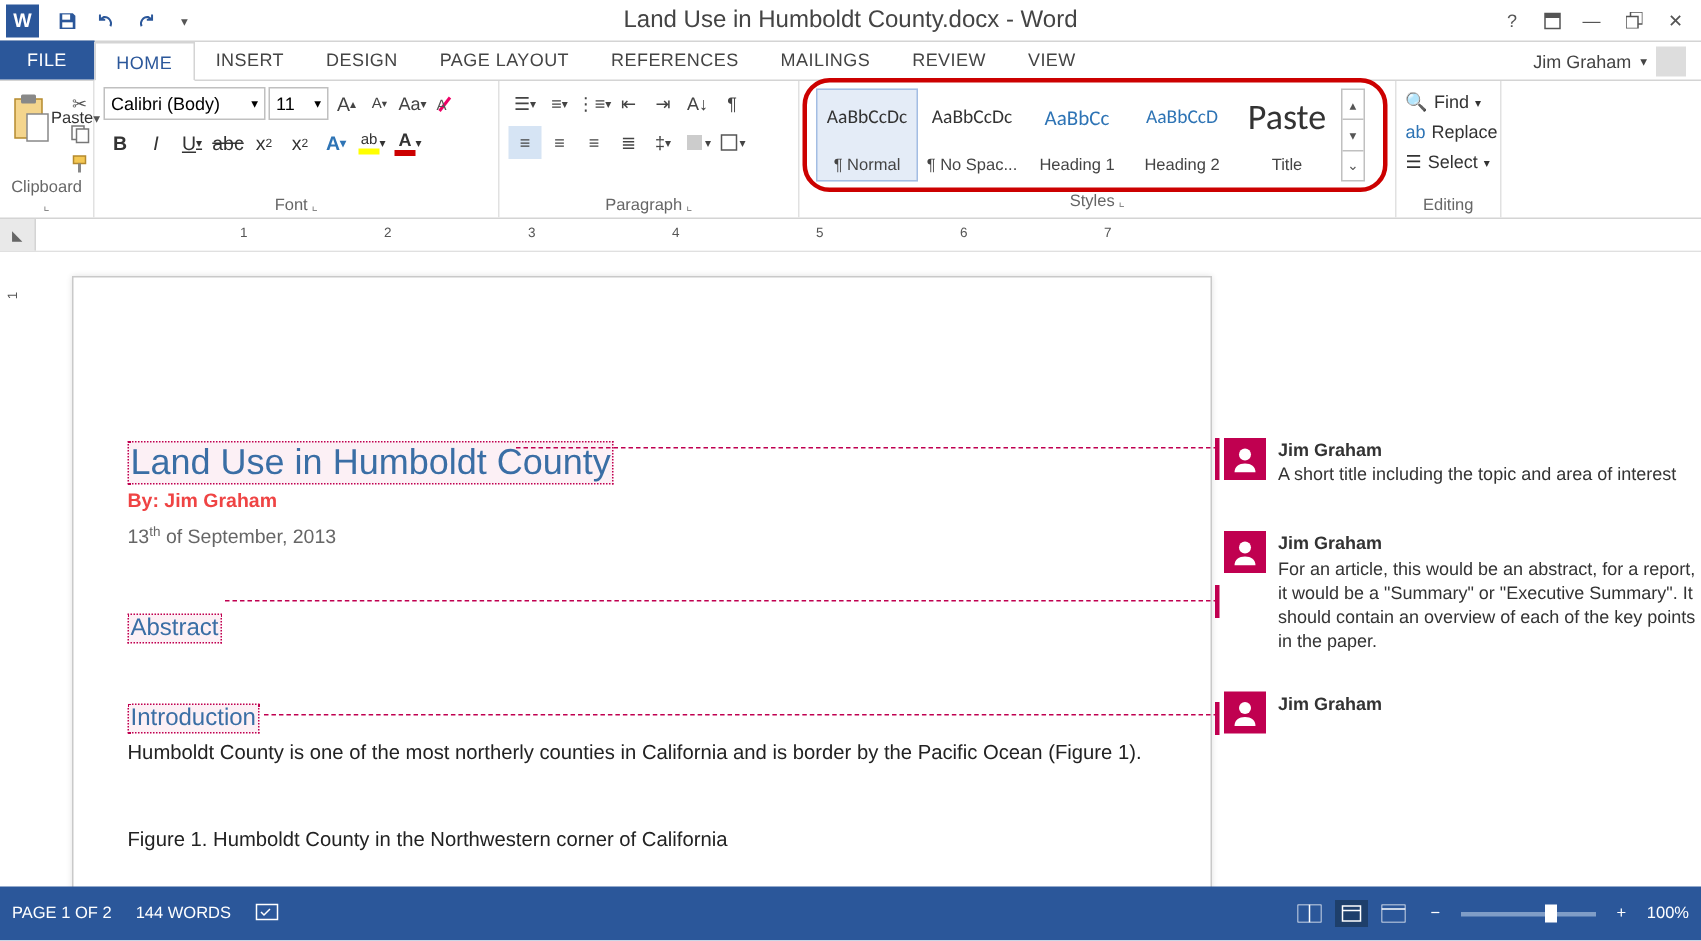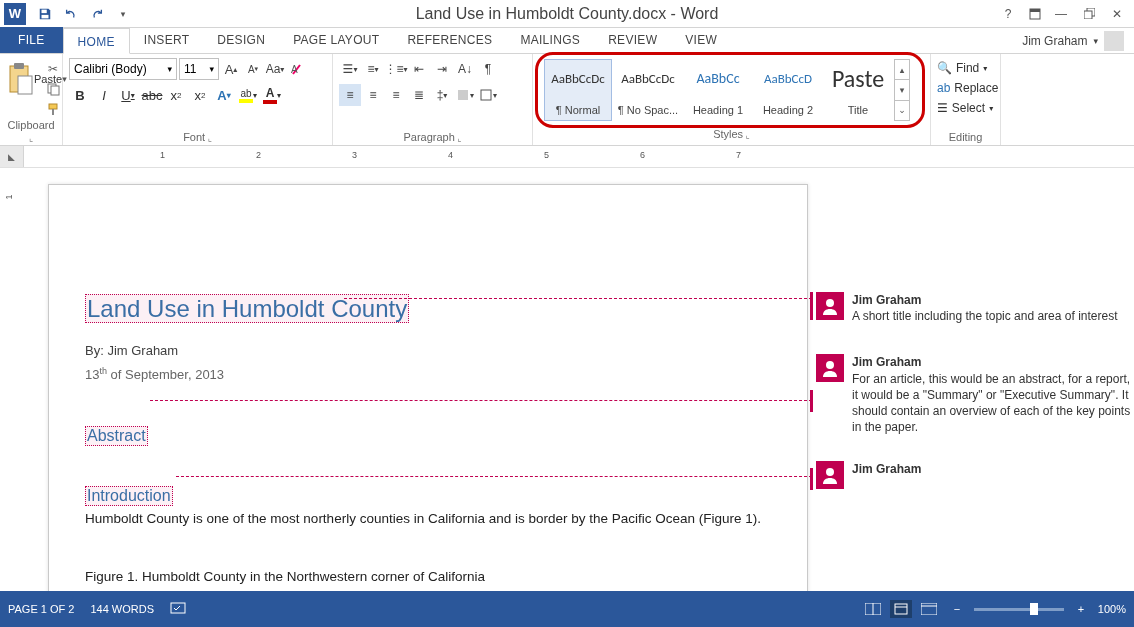--- a/index.html
+++ b/index.html
@@ -77,21 +77,21 @@
 .h-ruler { flex:1; background:#fff; position:relative; font-size:9px; color:#555; }
 .rnum { position:absolute; top:4px; }
 
 
 .doc-area { position:absolute; top:170px; left:0; right:0; bottom:22px; background:#fff; display:flex; }
 .v-ruler { width:24px; background:#fff; border-right:0; position:relative; }
 .vnum { position:absolute; left:6px; font-size:9px; color:#555; transform: rotate(-90deg); }
 .page-scroll { flex:1; overflow:hidden; position:relative; background:#fff; }
 .page { position:absolute; left:24px; top:14px; width:760px; min-height:430px; background:#fff; border:1px solid #c9c9c9; box-shadow:0 0 4px rgba(0,0,0,0.12); padding:110px 36px 36px 36px; }
 .doc-title { font-size:24px; color:#3a6ea5; display:inline; border:1px dotted #c00050; background:rgba(204,0,80,0.06); padding:0 1px; }
-.byline { font-size:13px; color:#404040; margin-top:20px; }
+.byline { font-size:13px; color:#ef4444; margin-top:3px;font-weight:bold; }
 .dateline { font-size:13px; color:#666; margin-top:8px; }
 .sup { font-size:9px; vertical-align:super; }
 .h-abstract, .h-intro { display:inline-block; font-size:16px; color:#3a6ea5; border:1px dotted #c00050; background:rgba(204,0,80,0.06); padding:0 1px; }
 .h-abstract { margin-top:44px; }
 .h-intro { margin-top:40px; }
 .bodytext { font-size:13.5px; color:#222; margin-top:4px; line-height:1.35; }
 .fig { font-size:13.5px; color:#222; margin-top:40px; }
 
 
 .leader { position:absolute; border-top:1px dashed #c00050; height:0; }

